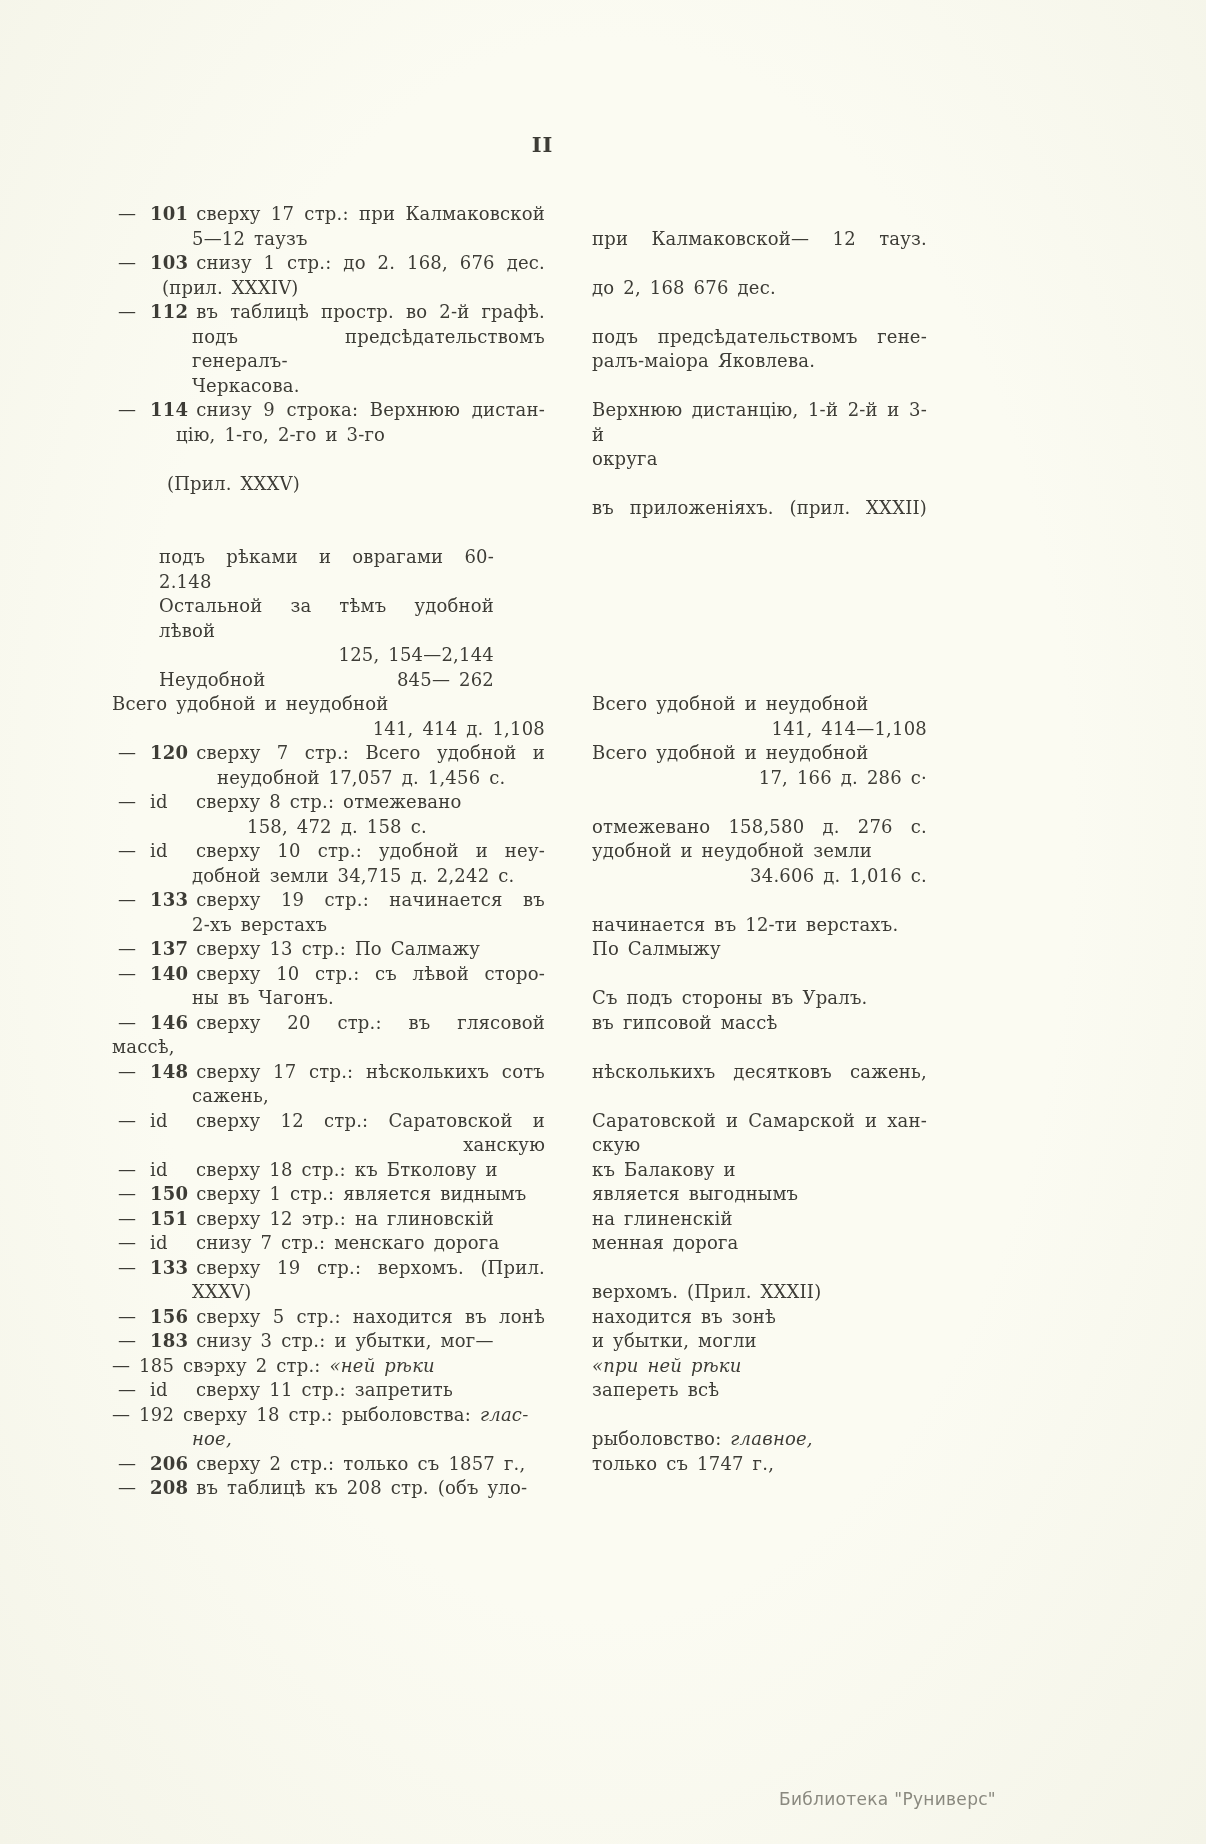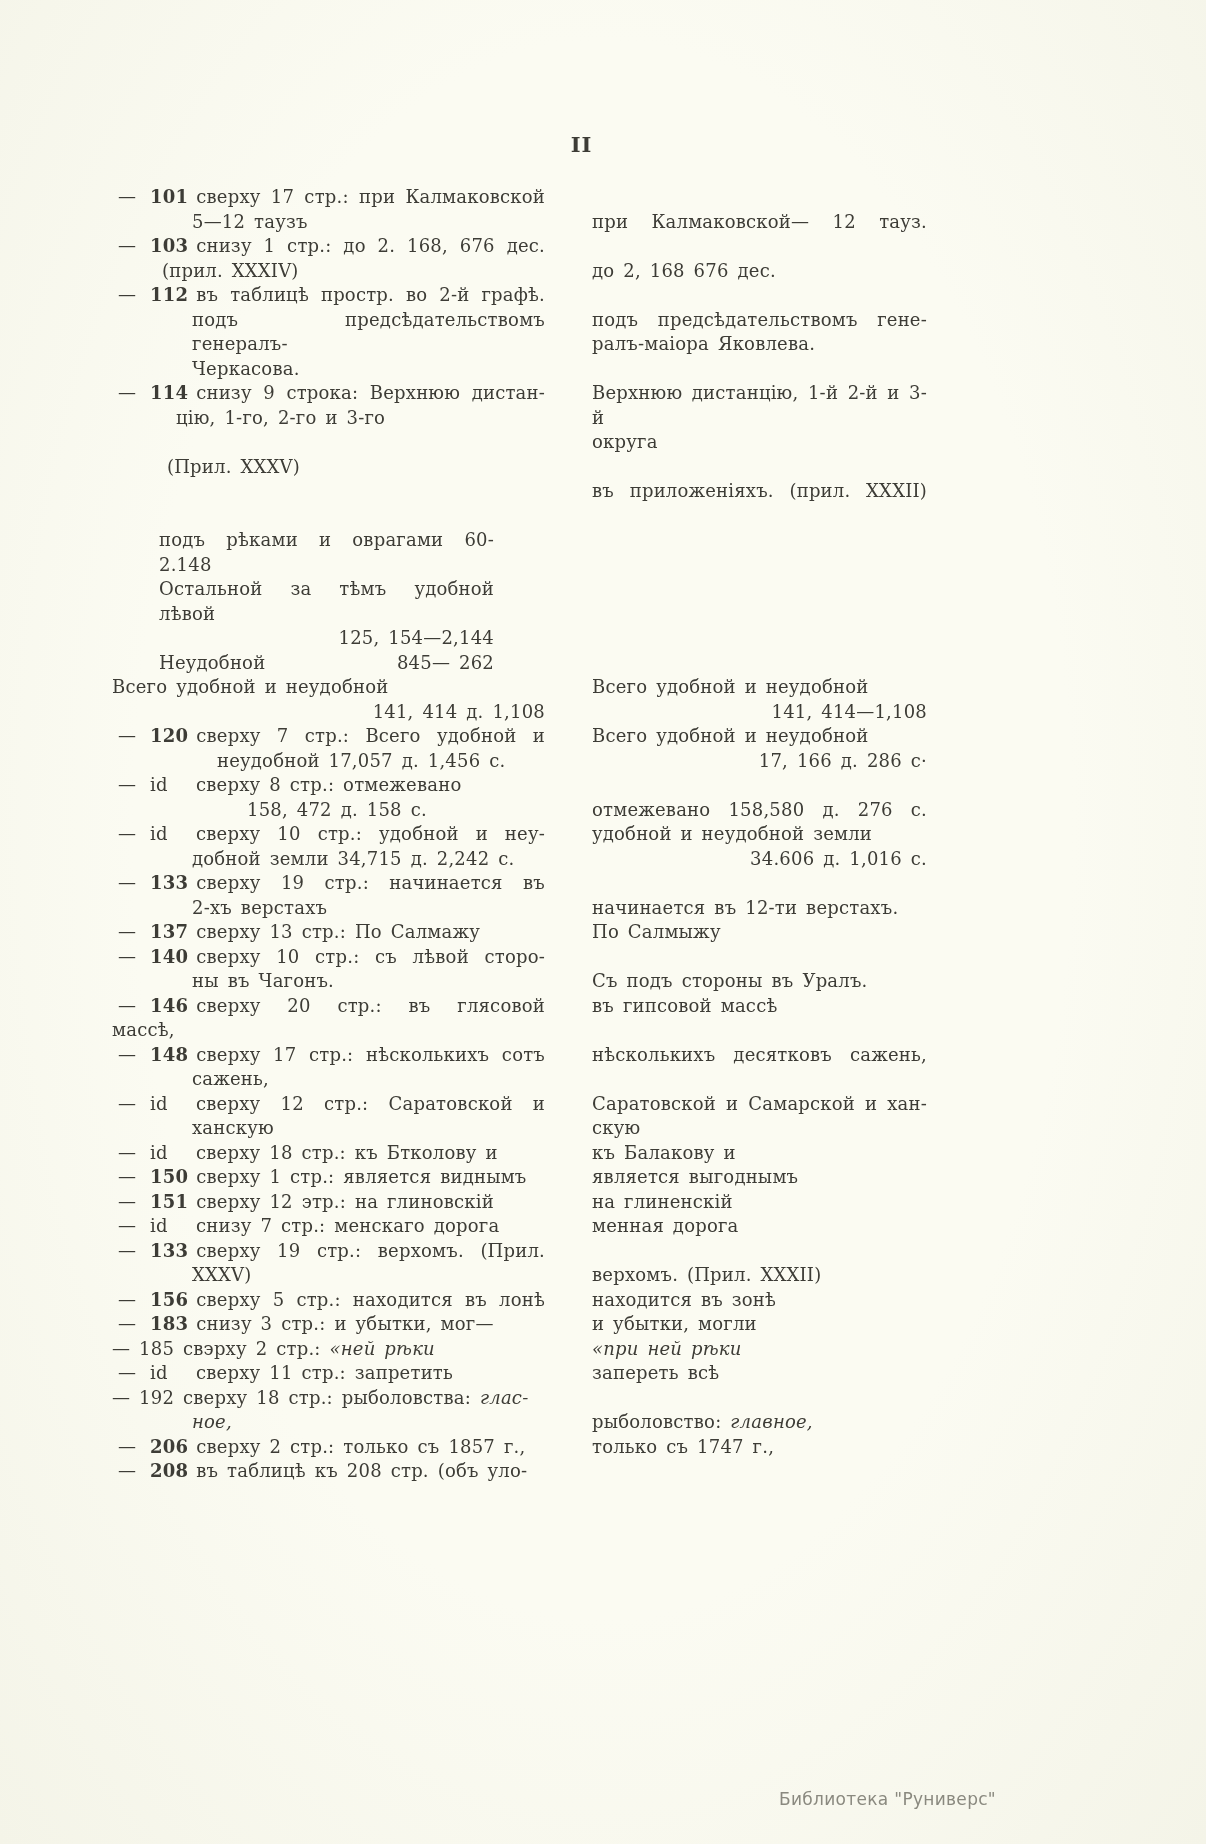--- a/index.html
+++ b/index.html
@@ -10,23 +10,22 @@
     background: radial-gradient(ellipse at 50% 45%, #fbfbf2 55%, #f4f4e8 100%);
     color:#3d3c36;
     font-family:"DejaVu Serif","Liberation Serif",serif;
     font-size:18px;
     overflow:hidden;
   }
   .page-header {
     position:absolute; top:132px; left:0; width:1085px;
     text-align:center; font-size:21px; font-weight:bold;
     letter-spacing:1px;
-    padding-left:39px;
   }
-  .content { position:absolute; left:112px; top:185px; width:815px; }
+  .content { position:absolute; left:112px; top:202px; width:815px; }
   .row { display:flex; align-items:flex-start; }
   .cl { width:433px; flex:none; }
   .cr { width:335px; flex:none; margin-left:47px; }
   .line {
     min-height:24.5px; line-height:24.5px;
     word-spacing:3px; letter-spacing:0.2px;
     white-space:normal;
   }
   .ar { text-align:right; }
   .just { text-align:justify; text-align-last:justify; }
@@ -192,21 +191,21 @@
           <div class="line just"><span class="dash">—</span><span class="num b">148</span><span>сверху 17 стр.: нѣсколькихъ сотъ</span></div>
           <div class="line" style="margin-left: 80px;">сажень,</div>
         </div>
         <div class="cr">
           <div class="line just">нѣсколькихъ десятковъ сажень,</div>
         </div>
       </div>
       <div class="row">
         <div class="cl">
           <div class="line just"><span class="dash">—</span><span class="num">id</span><span>сверху 12 стр.: Саратовской и</span></div>
-          <div class="line" style="margin-left: 80px;">ханскую</div>
+          <div class="line" style="margin-left: 80px; text-align: right;">ханскую</div>
         </div>
         <div class="cr">
           <div class="line just">Саратовской и Самарской и хан-</div>
           <div class="line">скую</div>
         </div>
       </div>
       <div class="row">
         <div class="cl">
           <div class="line"><span class="dash">—</span><span class="num">id</span><span>сверху 18 стр.: къ Бтколову и</span></div>
         </div>

